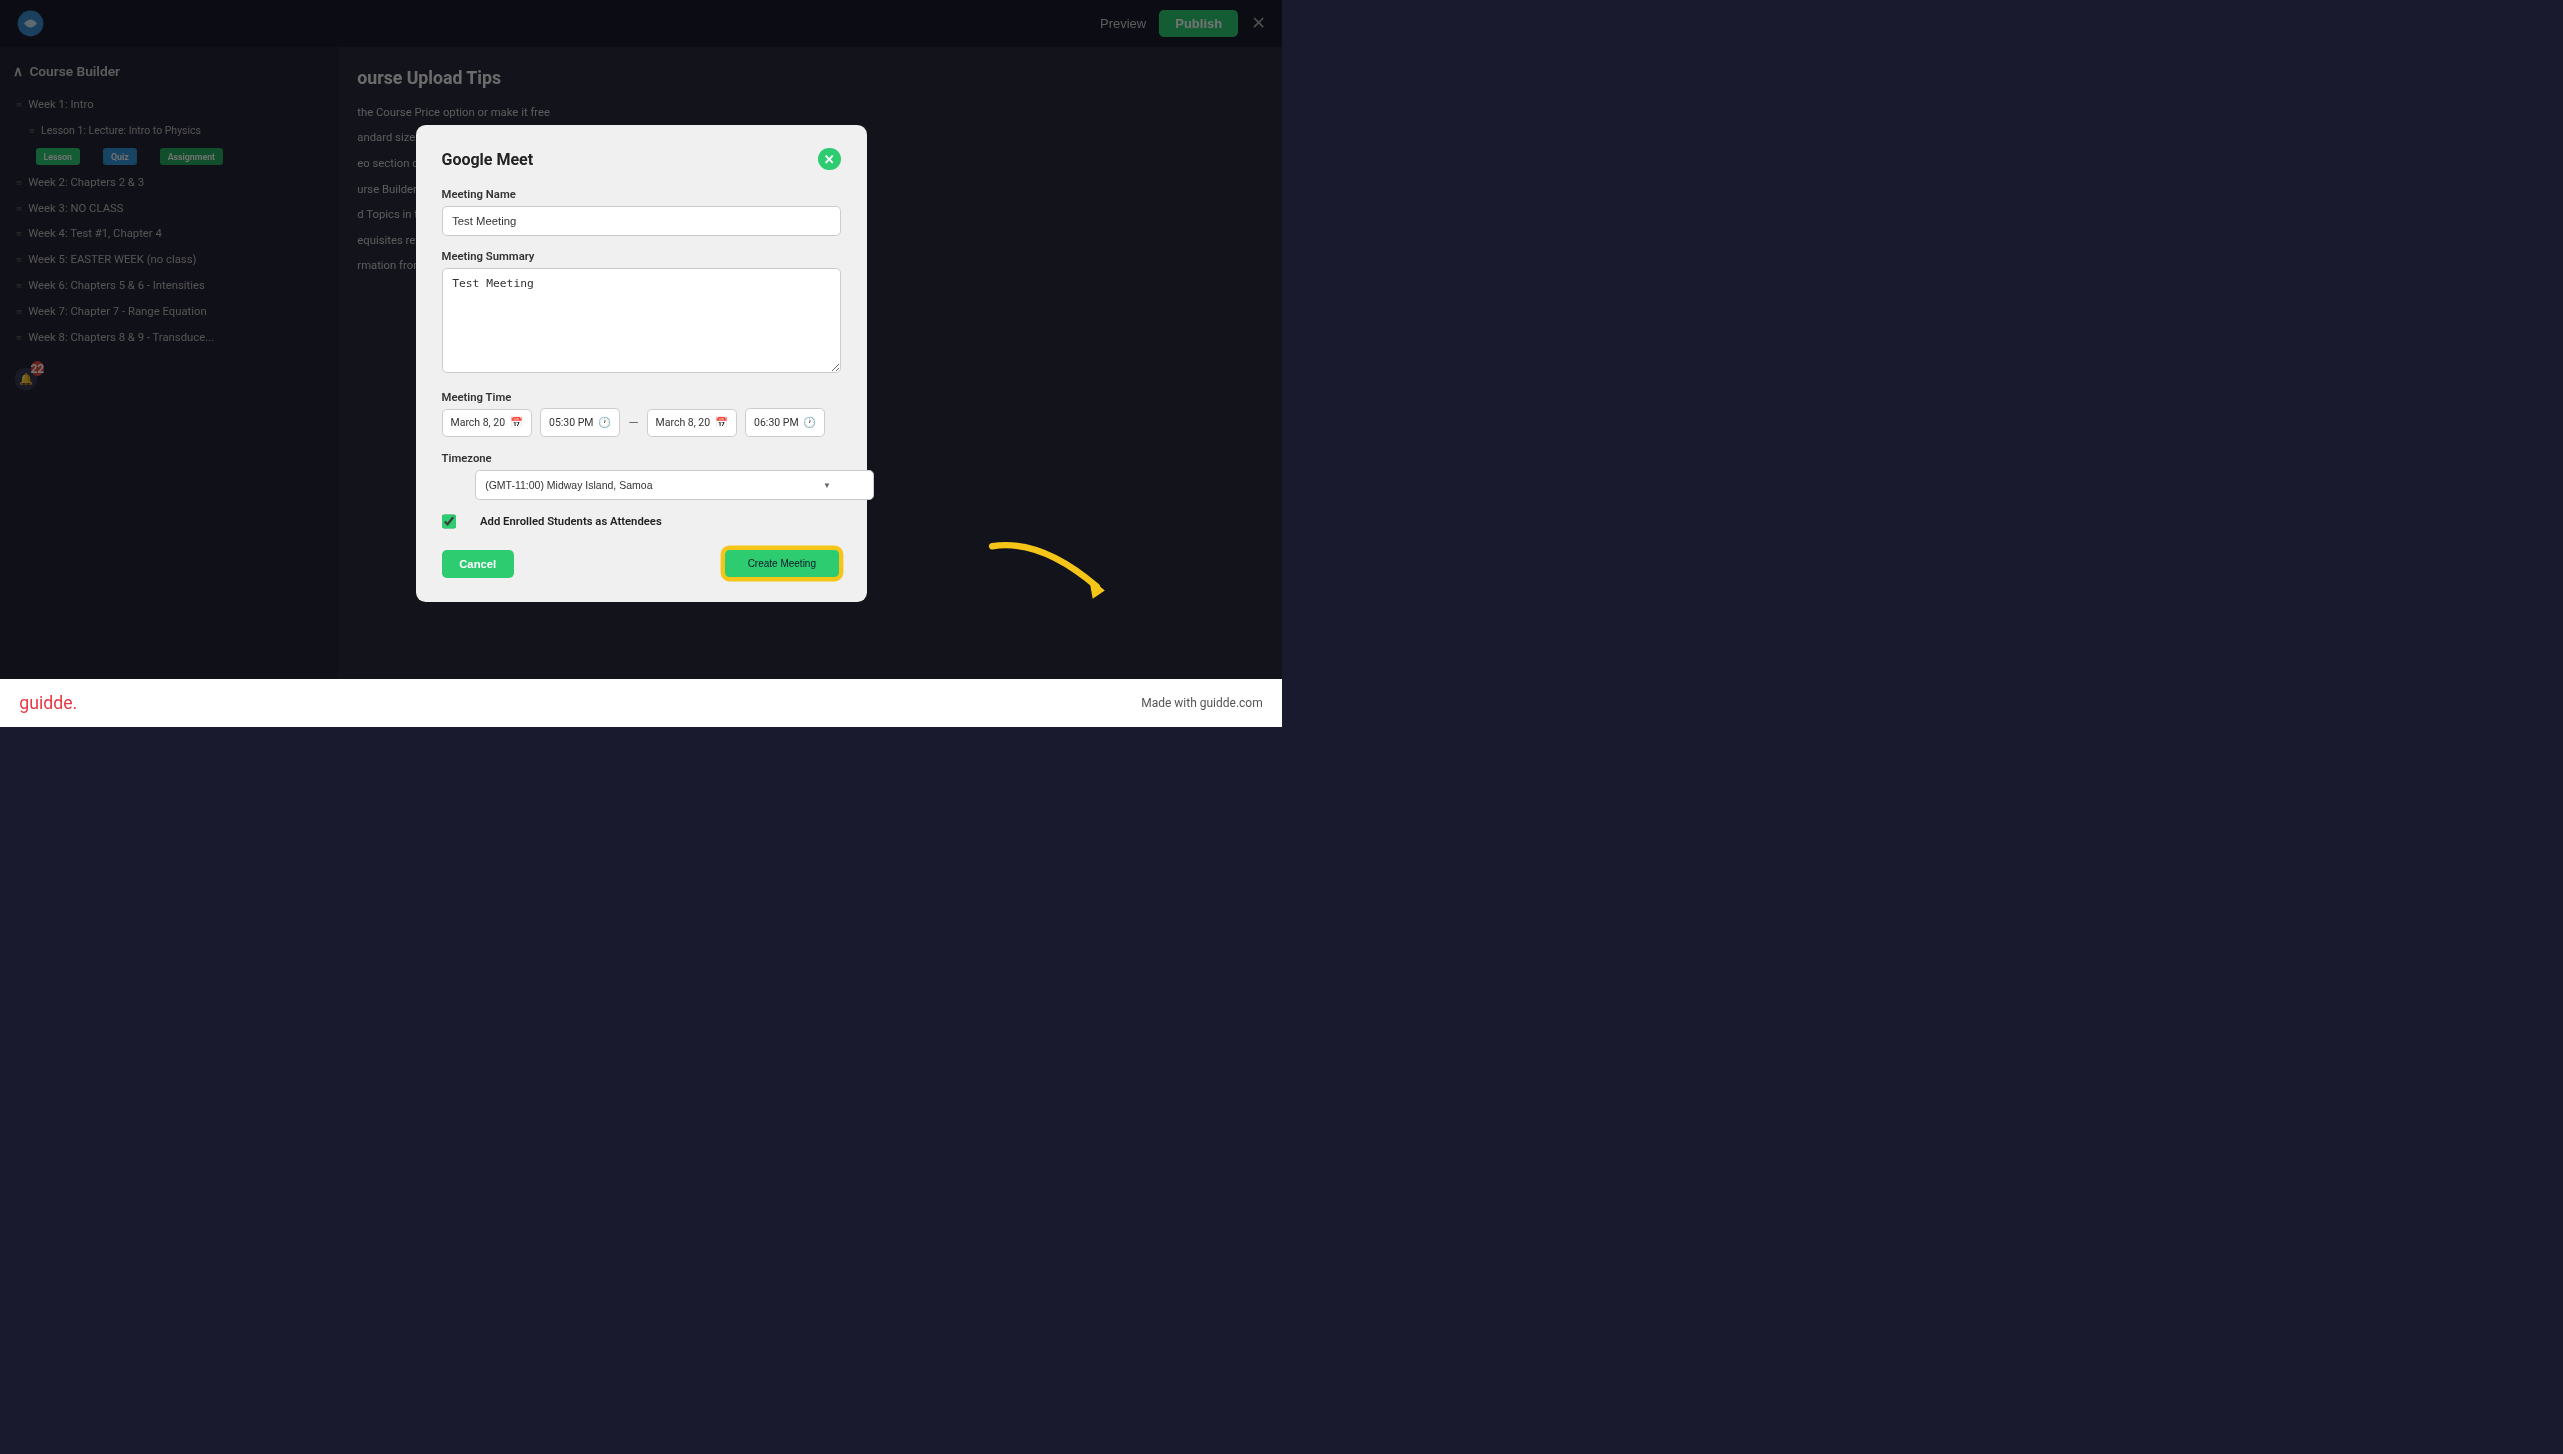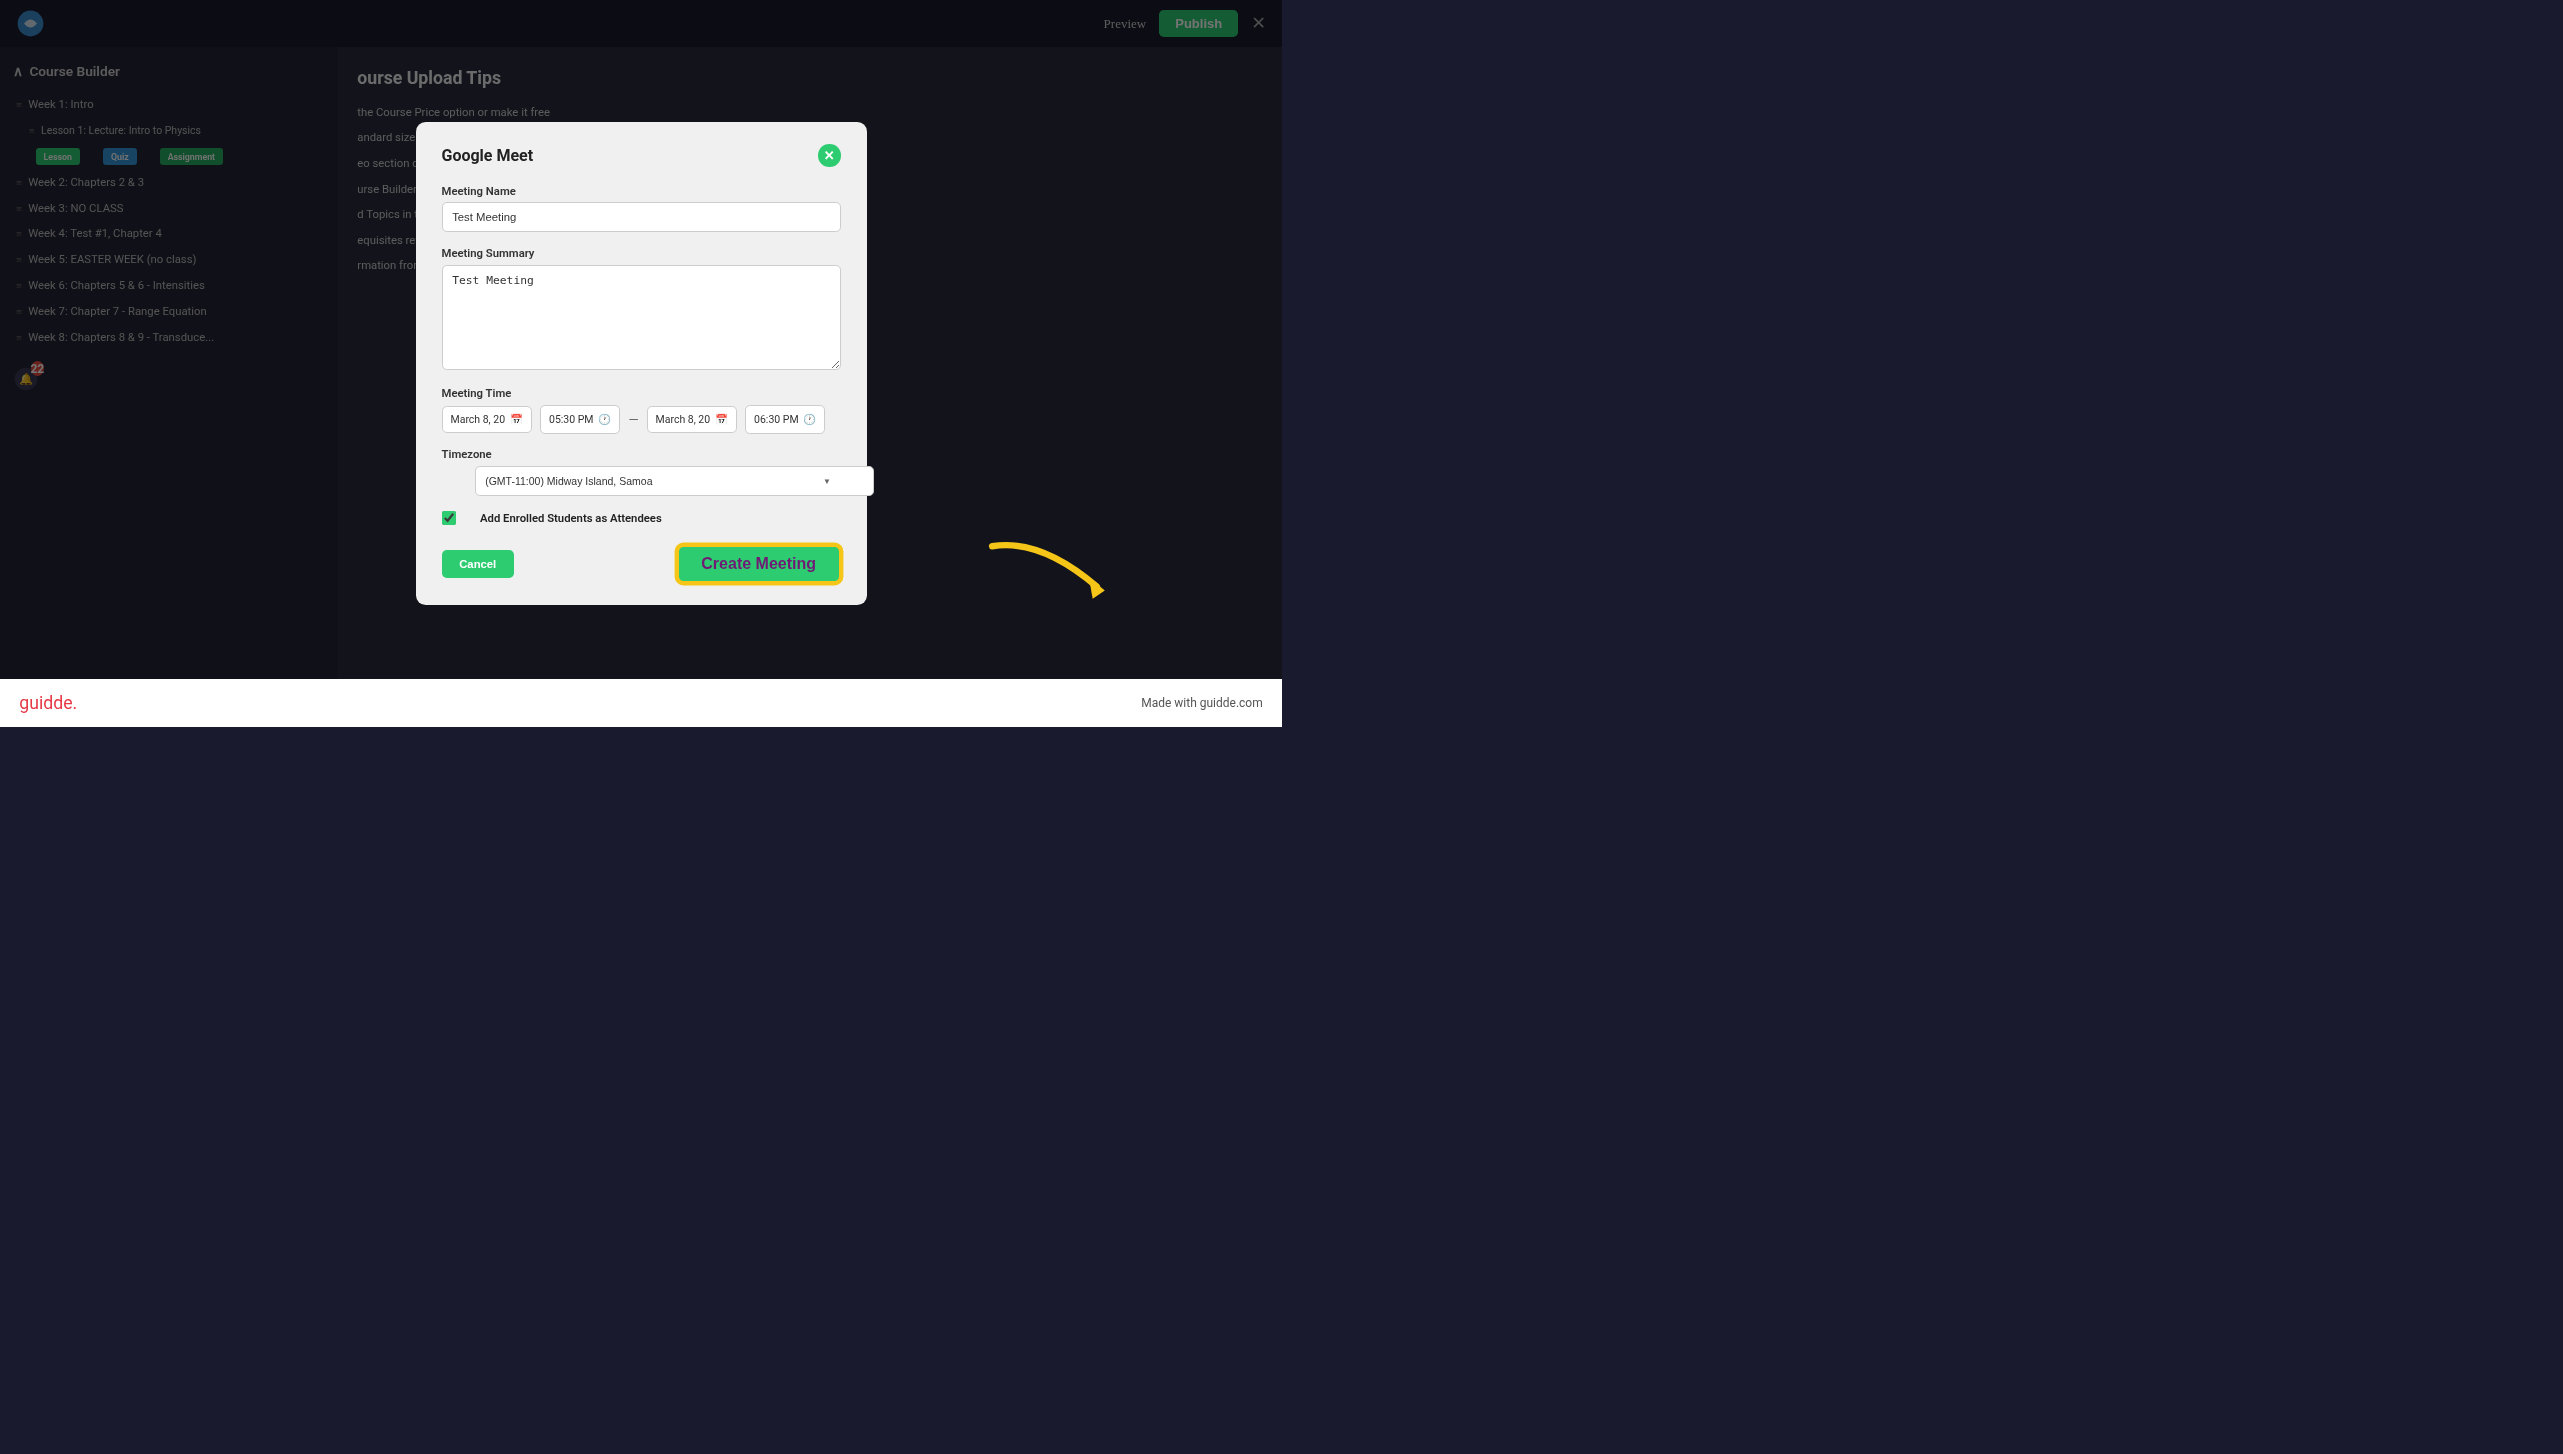--- a/index.html
+++ b/index.html
@@ -37,21 +37,20 @@
       display: flex;
       align-items: center;
       gap: 13px;
     }
     .preview-btn {
       color: #ccc;
       background: transparent;
       border: none;
       font-size: 13px;
       cursor: pointer;
-      font-family: Liberation Serif, serif;
     }
     .publish-btn {
       background: #2ecc71;
       color: white;
       border: none;
       border-radius: 4.8px;
       padding: 6.4px 16px;
       font-size: 13px;
       cursor: pointer;
       font-weight: 600;
@@ -305,26 +304,26 @@
       color: white;
       border: none;
       border-radius: 4.8px;
       padding: 8px 17.7px;
       font-size: 11.3px;
       font-weight: 600;
       cursor: pointer;
     }
     .create-btn {
       background: #2ecc71;
-      color: #701a75;
+      color: #0f172a;
       border: 2.4px solid #f5c518;
       border-radius: 6.4px;
       padding: 8px 22.5px;
-      font-size: 16px;
-      font-weight: 700;
+      font-size: 10px;
+      font-weight: 400;
       cursor: pointer;
       box-shadow: 0 0 0 2.4px #f5c518;
     }
 
     
     .bottom-bar {
       position: absolute;
       bottom: 0; left: 0; right: 0;
       height: 48px;
       background: white;

